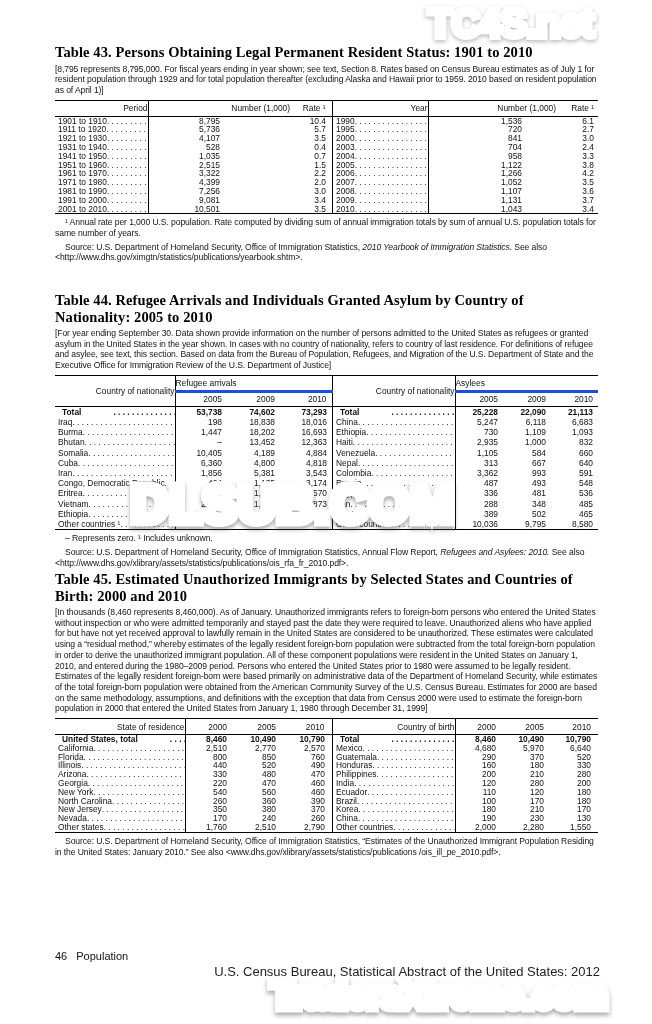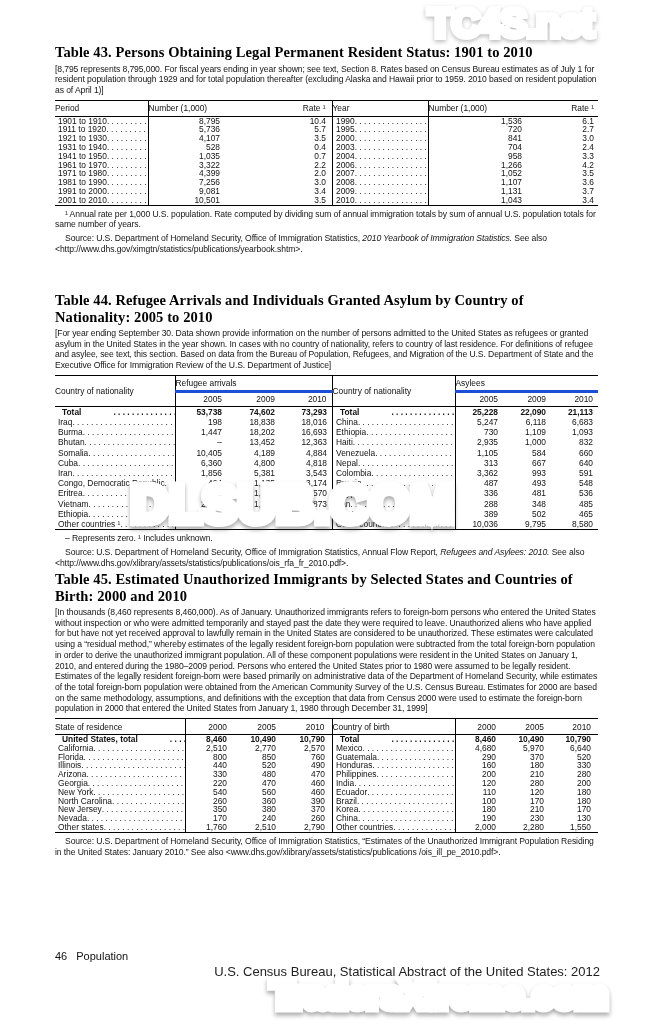--- a/index.html
+++ b/index.html
@@ -13,21 +13,21 @@
            letter-spacing:-.1px;color:#141414;}
   .it{font-style:italic;}
 
   table{border-collapse:collapse;table-layout:fixed;width:543px;
         border-top:1.5px solid #000;border-bottom:1px solid #000;font-size:8.4px;}
   th{font-weight:400;font-size:8.4px;padding:0;color:#111;}
   td{padding:0;color:#111;}
   .vl{border-left:1px solid #000;}
   .hb{border-bottom:1px solid #000;}
   .h-span{border-bottom:3px solid #1d4ed8;text-align:left;height:14px;}
-  th.hc{text-align:left;height:15px;vertical-align:middle;}
+  th.hc{text-align:right;height:15px;vertical-align:middle;}
   th.yr-c{text-align:right;height:13px;vertical-align:middle;}
 
   td.lbl{display:flex;align-items:baseline;overflow:hidden;padding-left:3px;}
   td.lbl .lt{white-space:nowrap;}
   td.lbl .dots{flex:1 1 auto;overflow:hidden;white-space:nowrap;}
   td.lbl .dots::before{content:" .\00a0.\00a0.\00a0.\00a0.\00a0.\00a0.\00a0.\00a0.\00a0.\00a0.\00a0.\00a0.\00a0.\00a0.\00a0.\00a0.\00a0.\00a0.\00a0.\00a0.\00a0.\00a0.\00a0.\00a0.\00a0.\00a0.\00a0.\00a0.\00a0.\00a0.\00a0.\00a0.\00a0.";}
   td.num{text-align:right;}
   tr.bold td{font-weight:700;}
   tr.bold td.lbl{padding-left:7px;gap:32px;}
 
@@ -171,20 +171,34 @@
               <span class="dots"></span>
             </td>
             <td class="num pr-a vl">1,035</td>
             <td class="num pr-b">0.7</td>
             <td class="lbl vl">
               <span class="lt">2004</span>
               <span class="dots"></span>
             </td>
             <td class="num pr-c vl">958</td>
             <td class="num pr-d">3.3</td>
+          </tr>
+          <tr>
+            <td class="lbl">
+              <span class="lt">1951 to 1960</span>
+              <span class="dots"></span>
+            </td>
+            <td class="num pr-a vl">2,515</td>
+            <td class="num pr-b">1.5</td>
+            <td class="lbl vl">
+              <span class="lt">2005</span>
+              <span class="dots"></span>
+            </td>
+            <td class="num pr-c vl">1,122</td>
+            <td class="num pr-d">3.8</td>
           </tr>
           <tr>
             <td class="lbl">
               <span class="lt">1961 to 1970</span>
               <span class="dots"></span>
             </td>
             <td class="num pr-a vl">3,322</td>
             <td class="num pr-b">2.2</td>
             <td class="lbl vl">
               <span class="lt">2006</span>

